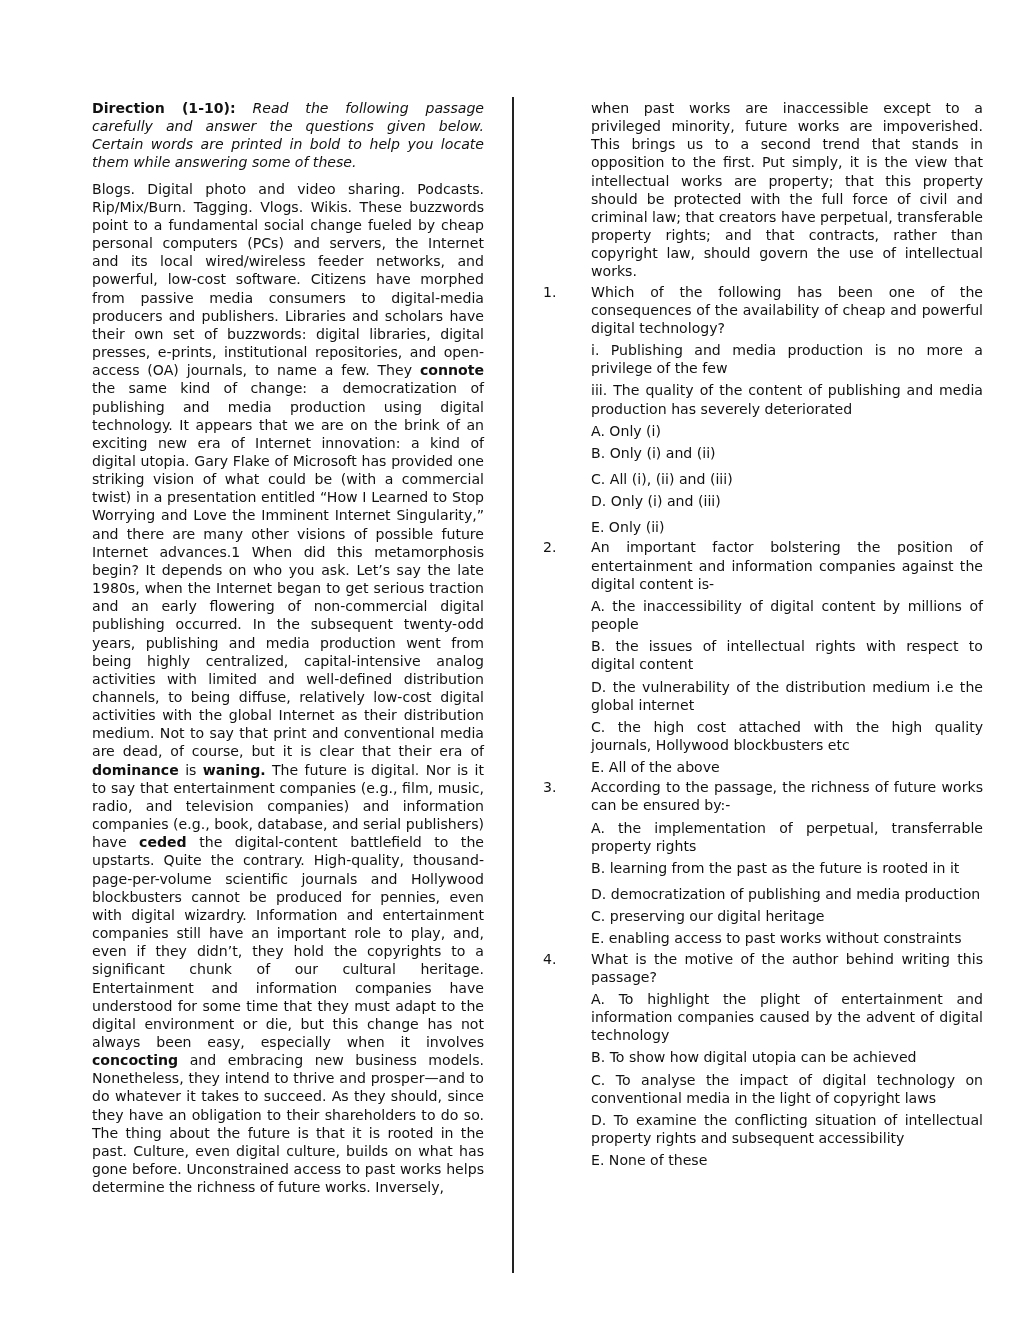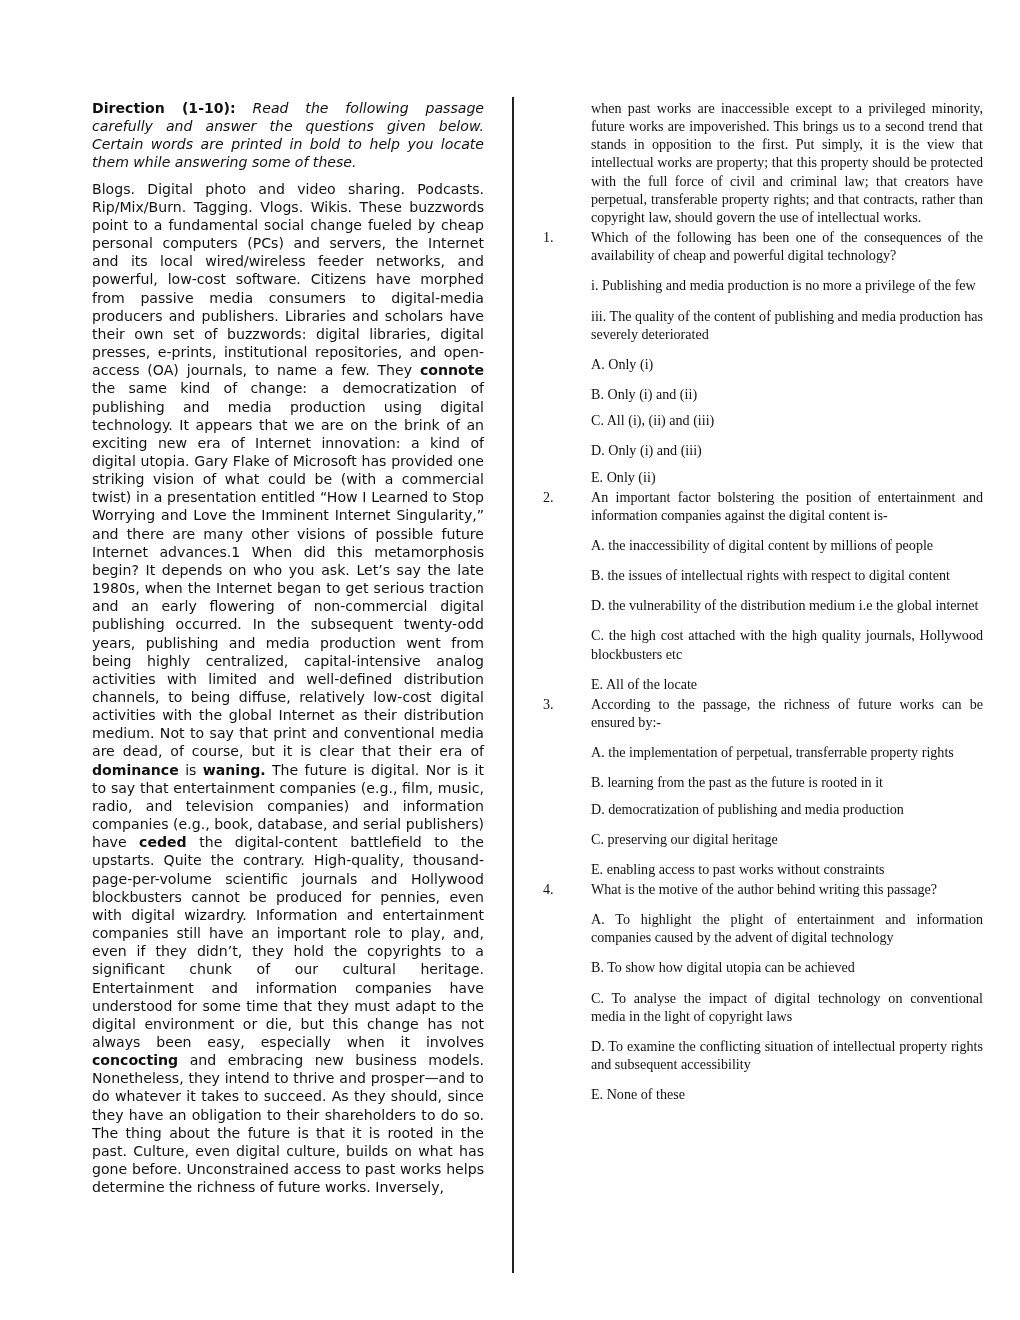--- a/index.html
+++ b/index.html
@@ -7,26 +7,26 @@
          font-family: "DejaVu Sans", sans-serif; color: #111; }
   .page { position: absolute; left: 0; top: 12px; width: 936px; height: 1320px; }
   .col-left { position: absolute; left: 92px; top: 87px; width: 392px;
               font-size: 14.1px; line-height: 18.15px; text-align: justify; }
   .col-left p { margin: 0; }
   .direction { margin-bottom: 8px !important; }
   .direction .dir-label { font-weight: bold; }
   .direction .dir-text { font-style: italic; }
   .divider { position: absolute; left: 512px; top: 85px; width: 2px; height: 1176px; background: #222; }
   .col-right { position: absolute; left: 543px; top: 87px; width: 440px;
-               font-size: 14.1px; line-height: 18.15px; font-family: Liberation Serif, serif; }
+               font-size: 14.1px; line-height: 18.15px; }
   .cont { margin: 0 0 2px 48px; text-align: justify; }
   .question { position: relative; padding-left: 48px; margin-top: 2px; }
   .q-num { position: absolute; left: 0; top: 0; }
   .q-text { text-align: justify; margin-bottom: 2px; }
-  .stmt, .opt { text-align: justify; margin-top: 12px; }
+  .stmt, .opt { text-align: justify; margin-top: 4px; }
   .opt.tight { margin-top: 8px; }
   b { font-weight: bold; }
 </style>
 </head>
 <body>
 
 <div class="page">
 
   <div class="col-left">
     <p class="direction">
@@ -52,21 +52,21 @@
           <div class="opt">D. Only (i) and (iii)</div>
           <div class="opt tight">E. Only (ii)</div>
         </div>
         <div class="question">
           <span class="q-num">2.</span>
           <div class="q-text">An important factor bolstering the position of entertainment and information companies against the digital content is-</div>
           <div class="opt">A. the inaccessibility of digital content by millions of people</div>
           <div class="opt">B. the issues of intellectual rights with respect to digital content</div>
           <div class="opt">D. the vulnerability of the distribution medium i.e the global internet</div>
           <div class="opt">C. the high cost attached with the high quality journals, Hollywood blockbusters etc</div>
-          <div class="opt">E. All of the locate</div>
+          <div class="opt">E. All of the above</div>
         </div>
         <div class="question">
           <span class="q-num">3.</span>
           <div class="q-text">According to the passage, the richness of future works can be ensured by:-</div>
           <div class="opt">A. the implementation of perpetual, transferrable property rights</div>
           <div class="opt">B. learning from the past as the future is rooted in it</div>
           <div class="opt tight">D. democratization of publishing and media production</div>
           <div class="opt">C. preserving our digital heritage</div>
           <div class="opt">E. enabling access to past works without constraints</div>
         </div>

